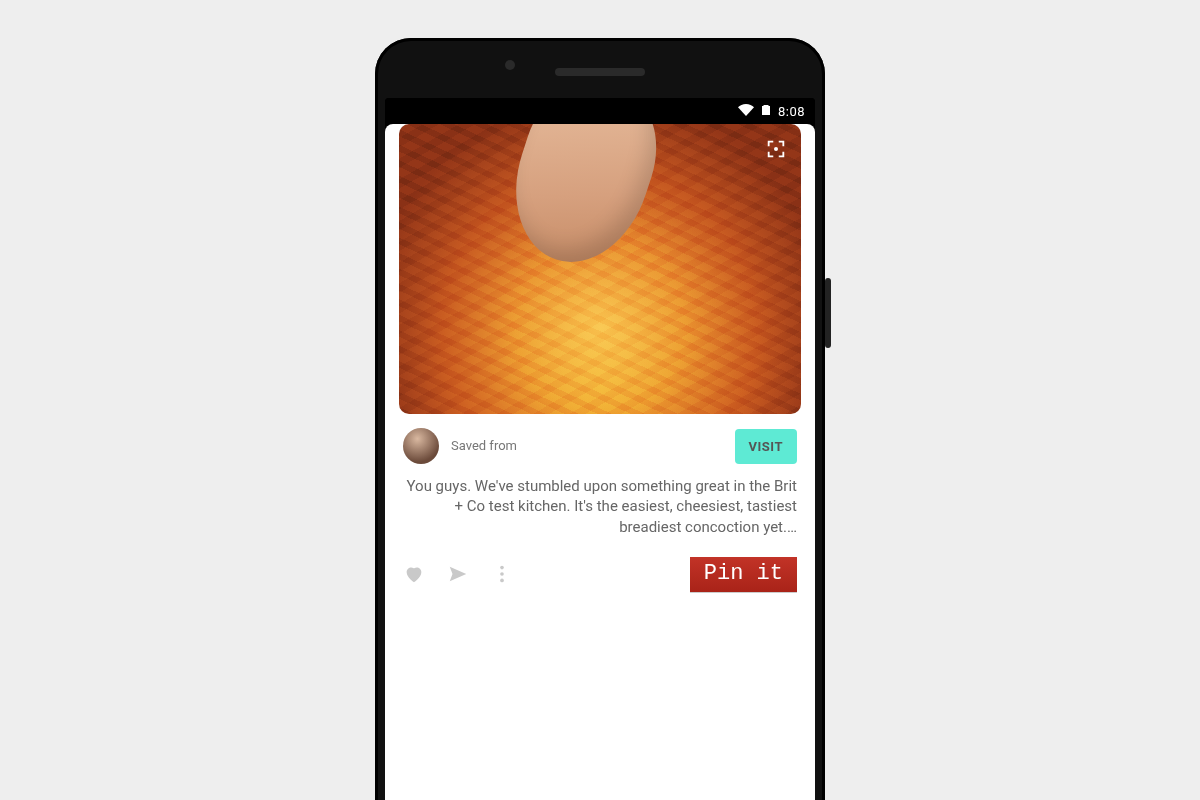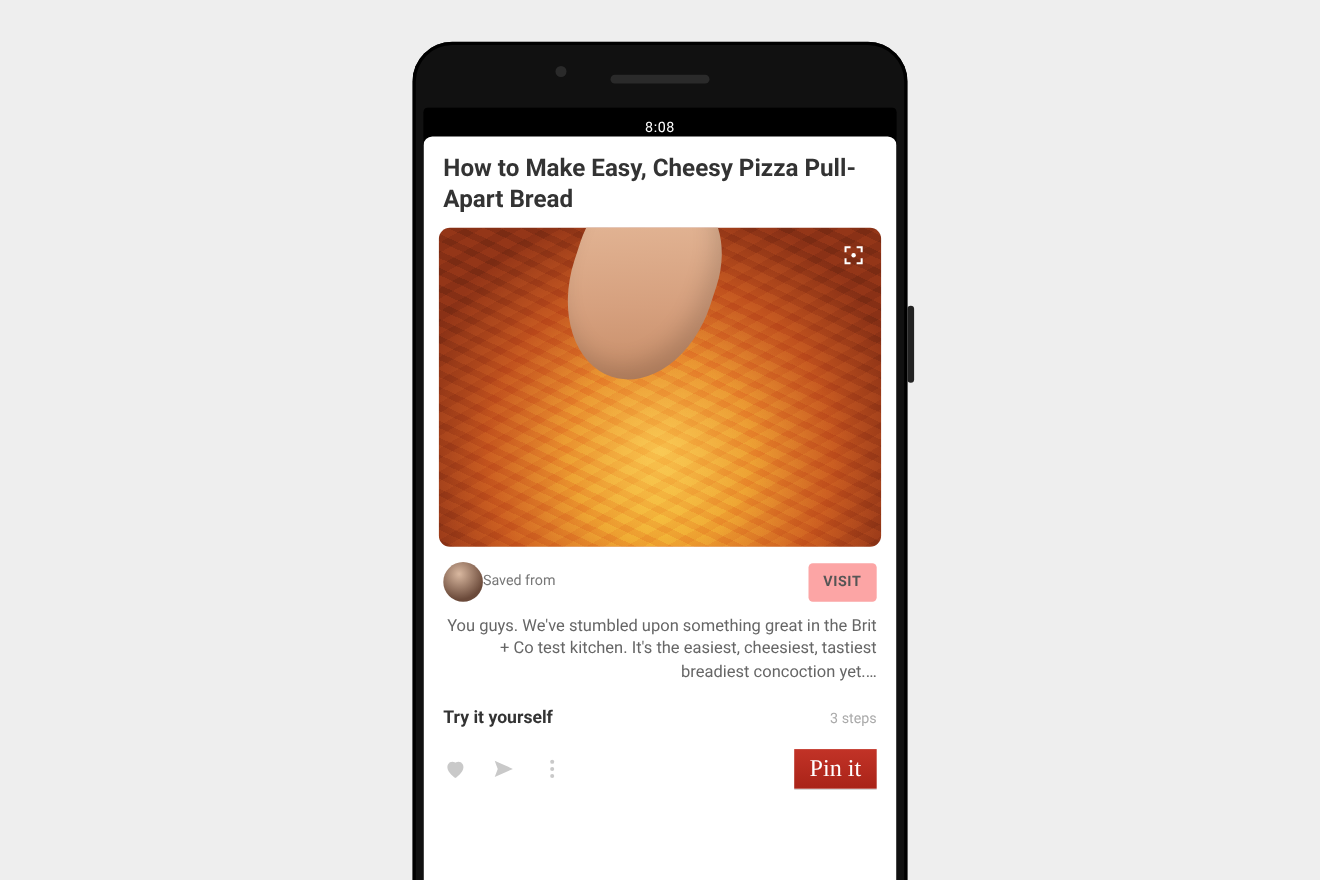--- a/index.html
+++ b/index.html
@@ -62,21 +62,20 @@
   .status-bar {
     height: 26px;
     background: #000;
     color: #fff;
     display: flex;
     justify-content: flex-end;
     align-items: center;
     padding: 0 10px;
     font-size: 13px;
     gap: 6px;
-    flex-direction: column;
   }
   .status-bar svg { fill: #fff; }
   .status-time { letter-spacing: 0.5px; }
   .app {
     flex: 1;
     background: #fff;
     border-radius: 8px 8px 0 0;
     display: flex;
     flex-direction: column;
   }
@@ -123,34 +122,34 @@
     display: flex;
     align-items: center;
     justify-content: center;
     cursor: pointer;
   }
   .hero .expand svg { width: 22px; height: 22px; }
   .source-row {
     display: flex;
     align-items: center;
     padding: 14px 18px 8px;
-    gap: 0;
+    gap: 12px;
   }
   .avatar {
     width: 36px;
     height: 36px;
     border-radius: 50%;
     background: radial-gradient(circle at 40% 30%, #d9b8a0, #6b4a3a 70%);
     flex-shrink: 0;
   }
   .source-text { flex: 1; line-height: 1.2; }
   .saved-from { font-size: 13px; color: #777; }
   .author { font-size: 14px; font-weight: 700; color: #555; }
   .visit-btn {
-    background: #fca5a5;
+    background: #5eead4;
     color: #555;
     font-weight: 700;
     font-size: 13px;
     letter-spacing: 0.5px;
     padding: 10px 14px;
     border-radius: 4px;
     cursor: pointer;
   }
   .description {
     padding: 4px 18px 14px;
@@ -178,21 +177,21 @@
     cursor: pointer;
     display: flex;
     align-items: center;
   }
   .bottom-bar .icon-btn svg { width: 22px; height: 22px; fill: #c9c9c9; }
   .spacer { flex: 1; }
   .pinit {
     background: #bd2e22;
     background: linear-gradient(#c23327, #a92318);
     color: #fff;
-    font-family: Liberation Serif, serif;
+    font-family: Liberation Mono, monospace;
     font-size: 22px;
     padding: 4px 14px 6px;
     border-radius: 0;
     cursor: pointer;
     box-shadow: 0 1px 0 rgba(0,0,0,0.2);
   }
 </style>
 </head>
 <body>
 
@@ -211,21 +210,20 @@
         <svg viewBox="0 0 24 24" width="12" height="16">
             <path d="M7 2h10v2h3v18H4V4h3V2zm-1 4v14h12V6H6z"></path>
             <rect x="6" y="6" width="12" height="14"></rect>
           </svg>
       </span>
       <span class="status-time">8:08</span>
     </div>
 
     <div class="app">
 
-      <div class="pin-title">How to Make Easy, Cheesy Pizza Pull-Apart Bread</div>
 
       <div class="hero">
         <div class="tex"></div>
         <div class="hand"></div>
         <div class="expand">
           <svg viewBox="0 0 24 24">
             <g fill="none" stroke="#fff" stroke-width="2">
               <path d="M4 9V4h5M20 9V4h-5M4 15v5h5M20 15v5h-5"></path>
             </g>
             <circle cx="12" cy="12" r="2.2" fill="#fff"></circle>
@@ -236,24 +234,20 @@
       <div class="source-row">
         <div class="avatar"></div>
         <div class="source-text">
           <div class="saved-from">Saved from</div>
         </div>
         <div class="visit-btn">VISIT</div>
       </div>
 
       <div class="description">You guys. We've stumbled upon something great in the Brit + Co test kitchen. It's the easiest, cheesiest, tastiest breadiest concoction yet.…</div>
 
-      <div class="try-row">
-        <div class="try-label">Try it yourself</div>
-        <div class="step-count">3 steps</div>
-      </div>
 
       <div class="bottom-bar">
         <div class="icon-btn">
           <svg viewBox="0 0 24 24">
               <path d="M12 21s-8-5.3-8-11c0-3 2.4-5 5-5 1.8 0 3 .9 3 .9S13.2 5 15 5c2.6 0 5 2 5 5 0 5.7-8 11-8 11z"></path>
             </svg>
         </div>
         <div class="icon-btn">
           <svg viewBox="0 0 24 24">
               <path d="M3 20l18-8L3 4l3 8-3 8z"></path>

